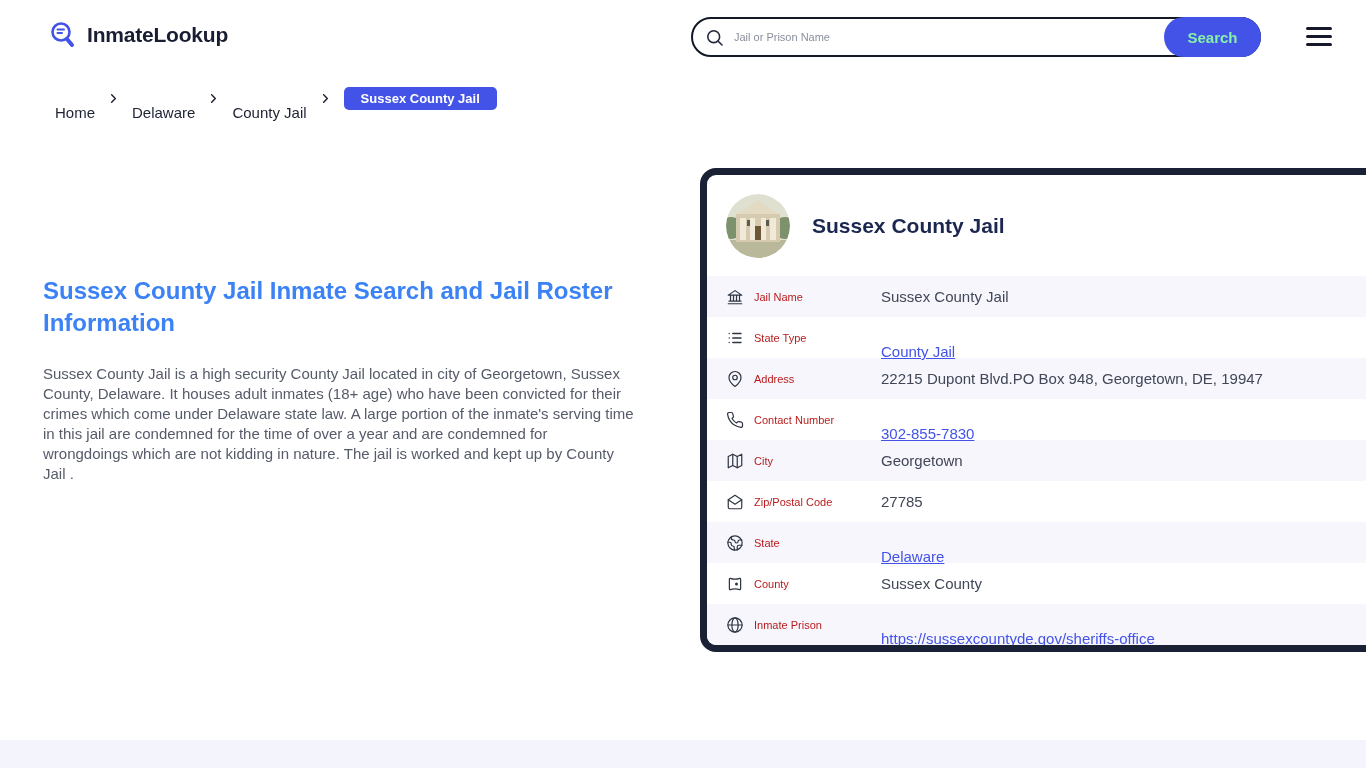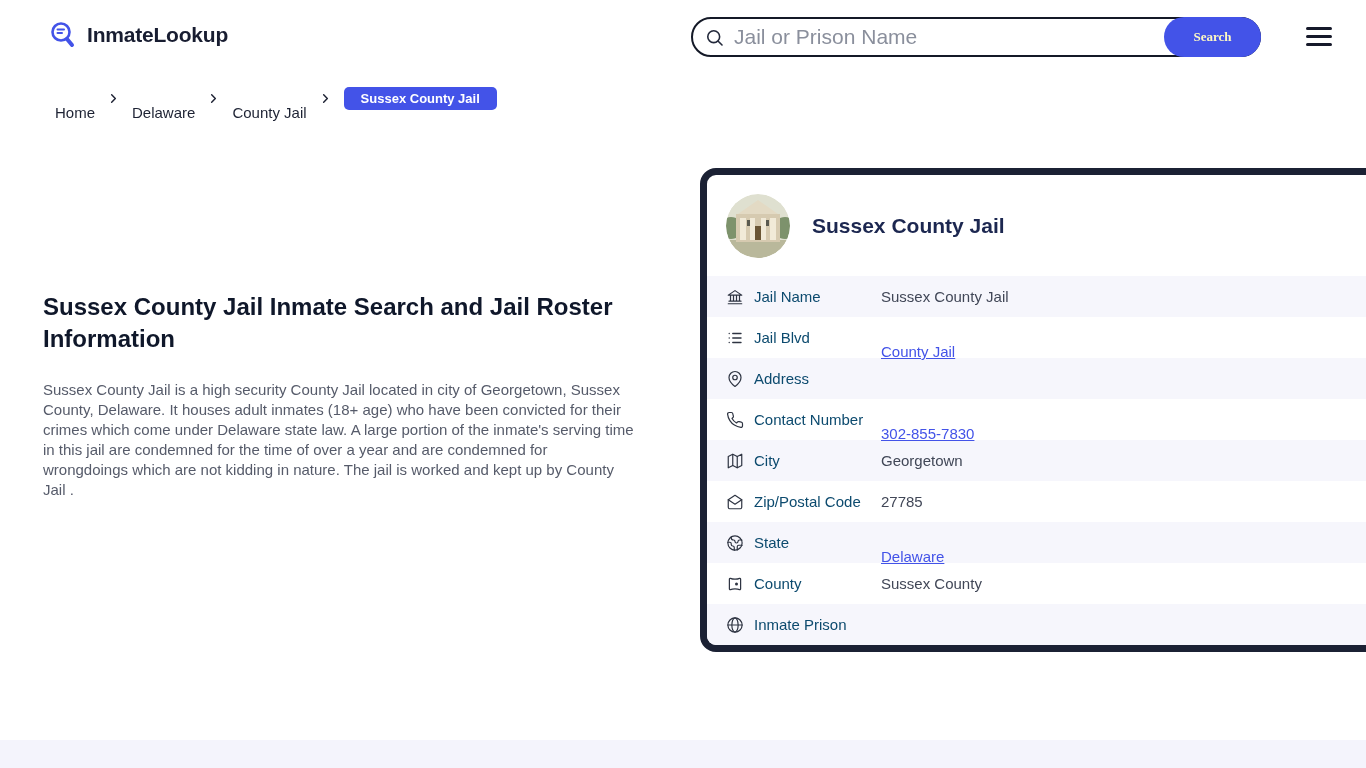--- a/index.html
+++ b/index.html
@@ -5,49 +5,49 @@
   html,body{margin:0;padding:0;width:1366px;height:768px;overflow:hidden;
     font-family:"Liberation Sans","DejaVu Sans",sans-serif;background:#ffffff;}
   a{cursor:pointer;margin-top:28px;}
   
   .header{position:absolute;top:0;left:8px;width:1366px;height:66px;background:#fff;}
   .logo{position:absolute;left:40px;top:20px;display:flex;align-items:center;gap:9px;}
   .logo-text{font-size:21px;font-weight:700;color:#181d31;letter-spacing:-.2px;}
   .search-wrap{position:absolute;left:683px;top:17px;width:570px;height:40px;
     border:2px solid #141927;border-radius:21px;background:#fff;display:flex;align-items:center;box-sizing:border-box;}
   .search-icon{margin-left:12px;display:flex;align-items:center;}
-  .search-input{flex:1;border:none;outline:none;font-size:21px;color:#333;padding:0 10px;
+  .search-input{flex:1;border:none;outline:none;font-size:11px;color:#333;padding:0 10px;
     font-family:inherit;background:transparent;min-width:0;}
   .search-input::placeholder{color:#8a8f9c;}
   .search-btn{position:absolute;right:-2px;top:-2px;height:40px;width:97px;border:none;
-    background:#4353e8;color:#fef9c3;font-size:13px;font-weight:700;border-radius:21px;
-    cursor:pointer;font-family:Liberation Serif, serif;}
+    background:#4353e8;color:#86efac;font-size:15px;font-weight:700;border-radius:21px;
+    cursor:pointer;font-family:Liberation Sans, sans-serif;}
   .hamburger{position:absolute;right:42px;top:27px;width:26px;height:19px;display:flex;
     flex-direction:column;justify-content:space-between;cursor:pointer;}
   .hamburger span{display:block;height:2.6px;background:#16192a;border-radius:2px;}
   
   .breadcrumb{position:absolute;left:55px;top:76px;display:flex;align-items:center;gap:13px;}
   .crumb{font-size:15px;color:#1d2233;text-decoration:none;}
   .crumb-badge{background:#4353e8;color:#fff;font-size:13px;font-weight:700;
     padding:4px 17px;border-radius:5px;line-height:1.2;}
   
   .article{position:absolute;left:43px;top:275px;width:596px;}
-  .article h1{margin:16px 0 24px 0;font-size:24px;line-height:1.35;font-weight:700;color:#0f172a;}
+  .article h1{margin:0 0 24px 0;font-size:24px;line-height:1.35;font-weight:700;color:#3b82f6;}
   .article p{margin:0 4px 16px 0;font-size:15px;line-height:1.34;color:#565b6a;}
   
   .card{position:absolute;left:700px;top:168px;width:700px;height:484px;box-sizing:border-box;
     border:7px solid #1b2134;border-radius:16px;background:#fff;overflow:hidden;}
   .card-head{height:101px;display:flex;align-items:center;padding-left:19px;gap:22px;}
   .avatar{width:64px;height:64px;border-radius:50%;overflow:hidden;flex:0 0 64px;}
   .card-title{font-size:21px;font-weight:700;color:#1c2750;}
   .info-table{}
   .info-row{height:41px;display:flex;align-items:center;padding-left:19px;box-sizing:border-box;background:#fff;}
   .info-row.striped{background:#f6f6fc;}
   .row-icon{width:18px;height:18px;margin-right:10px;display:flex;align-items:center;justify-content:center;flex:0 0 18px;}
-  .row-label{width:127px;font-size:15px;color:#0c4a6e;flex:0 0 127px;}
+  .row-label{width:127px;font-size:11px;color:#b91c1c;flex:0 0 127px;}
   .row-value-text{font-size:15px;color:#414757;}
   .row-value-link{font-size:15px;color:#4353e8;text-decoration:underline;}
   
   .footer-band{position:absolute;left:0;bottom:0;width:1366px;height:28px;background:#f4f4fc;}
 </style>
 </head>
 <body>
 
 <div class="header">
   <div class="logo">
@@ -151,33 +151,34 @@
     <span class="row-icon">
           <svg width="18" height="18" viewBox="0 0 24 24" fill="none" stroke="#2e3442" stroke-width="1.8" stroke-linecap="round">
     <line x1="9" y1="6" x2="20" y2="6"></line>
             <line x1="9" y1="12" x2="20" y2="12"></line>
             <line x1="9" y1="18" x2="20" y2="18"></line>
     <circle cx="4.3" cy="6" r="0.9" fill="#2e3442" stroke="none"></circle>
             <circle cx="4.3" cy="12" r="0.9" fill="#2e3442" stroke="none"></circle>
             <circle cx="4.3" cy="18" r="0.9" fill="#2e3442" stroke="none"></circle>
   </svg>
         </span>
-    <span class="row-label">Jail Blvd</span>
+    <span class="row-label">State Type</span>
 
     <a class="row-value-link">County Jail</a>
   </div>
 
   <div class="info-row striped">
     <span class="row-icon">
           <svg width="18" height="18" viewBox="0 0 24 24" fill="none" stroke="#2e3442" stroke-width="1.6" stroke-linecap="round" stroke-linejoin="round">
     <path d="M20 10c0 6-8 12-8 12S4 16 4 10a8 8 0 1 1 16 0z"></path>
             <circle cx="12" cy="10" r="3"></circle>
   </svg>
         </span>
     <span class="row-label">Address</span>
+    <span class="row-value-text">22215 Dupont Blvd.PO Box 948, Georgetown, DE, 19947</span>
 
   </div>
 
   <div class="info-row">
     <span class="row-icon">
           <svg width="18" height="18" viewBox="0 0 24 24" fill="none" stroke="#2e3442" stroke-width="1.6" stroke-linecap="round" stroke-linejoin="round">
     <path d="M22 16.9v3a2 2 0 0 1-2.2 2 19.8 19.8 0 0 1-8.6-3.1 19.5 19.5 0 0 1-6-6A19.8 19.8 0 0 1 2.1 4.2 2 2 0 0 1 4.1 2h3a2 2 0 0 1 2 1.7c.1 1 .4 2 .7 2.9a2 2 0 0 1-.5 2.1L8 10a16 16 0 0 0 6 6l1.3-1.3a2 2 0 0 1 2.1-.5c.9.3 1.9.6 2.9.7a2 2 0 0 1 1.7 2z"></path>
   </svg>
         </span>
     <span class="row-label">Contact Number</span>
@@ -239,17 +240,18 @@
   <div class="info-row striped">
     <span class="row-icon">
           <svg width="18" height="18" viewBox="0 0 24 24" fill="none" stroke="#2e3442" stroke-width="1.6" stroke-linecap="round" stroke-linejoin="round">
     <circle cx="12" cy="12" r="9.5"></circle>
             <ellipse cx="12" cy="12" rx="4.2" ry="9.5"></ellipse>
             <line x1="2.5" y1="12" x2="21.5" y2="12"></line>
   </svg>
         </span>
     <span class="row-label">Inmate Prison</span>
 
+    <a class="row-value-link">https://sussexcountyde.gov/sheriffs-office</a>
   </div>
 </div>
 </div>
 
 <div class="footer-band"></div>
 
 </body></html>

